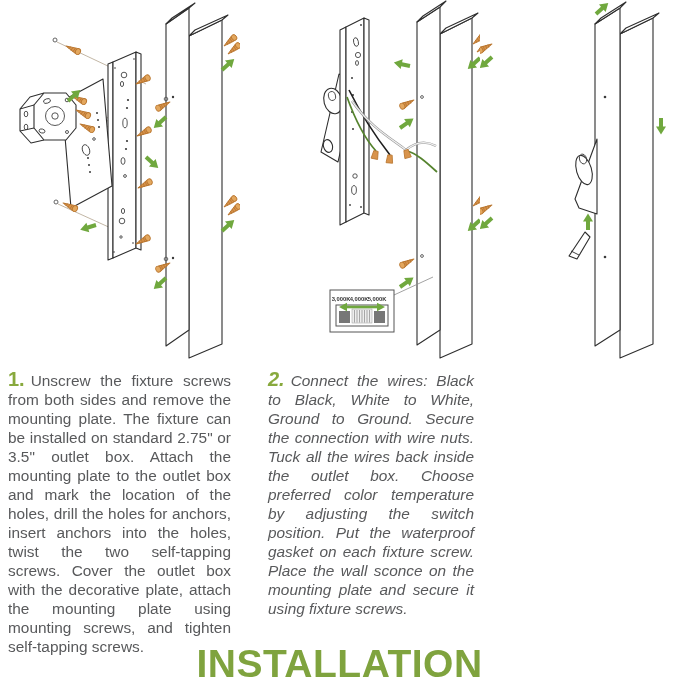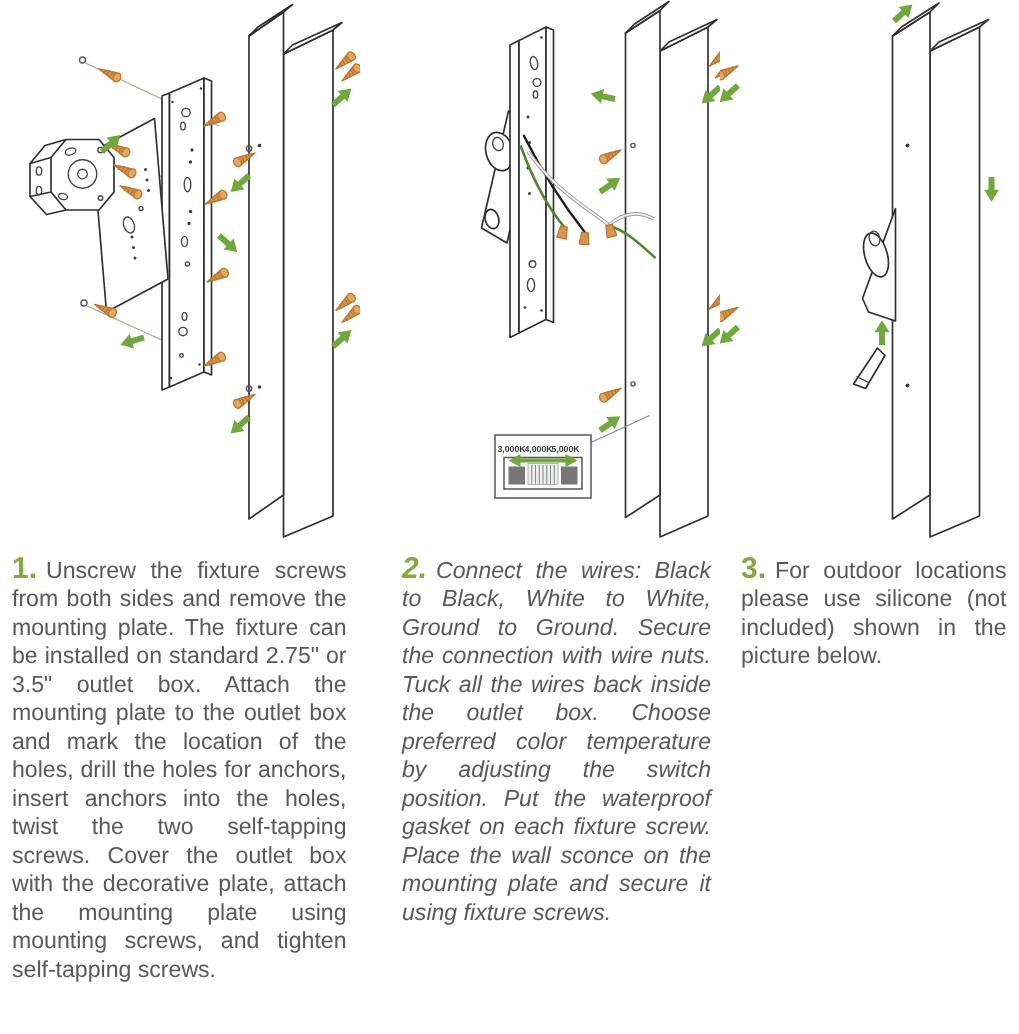--- a/index.html
+++ b/index.html
@@ -282,19 +282,17 @@
     </svg>
   </div>
 
   <div class="text-row">
     <div class="col col1">
       <p class="step"><span class="num">1.</span><span>Unscrew the fixture screws from both sides and remove the mounting plate. The fixture can be installed on standard 2.75" or 3.5" outlet box. Attach the mounting plate to the outlet box and mark the location of the holes, drill the holes for anchors, insert anchors into the holes, twist the two self-tapping screws. Cover the outlet box with the decorative plate, attach the mounting plate using mounting screws, and tighten self-tapping screws.</span></p>
     </div>
     <div class="col col2">
       <p class="step"><span class="num">2.</span><span>Connect the wires: Black to Black, White to White, Ground to Ground. Secure the connection with wire nuts. Tuck all the wires back inside the outlet box. Choose preferred color temperature by adjusting the switch position. Put the waterproof gasket on each fixture screw. Place the wall sconce on the mounting plate and secure it using fixture screws.</span></p>
     </div>
-    <div class="col col3">
-      <p class="step"><span class="num">3.</span><span>For outdoor locations please use silicone (not included) shown in the picture below.</span></p>
-    </div>
   </div>
 
+  <div class="title">INSTALLATION</div>
 
 </div>
 
 </body></html>

